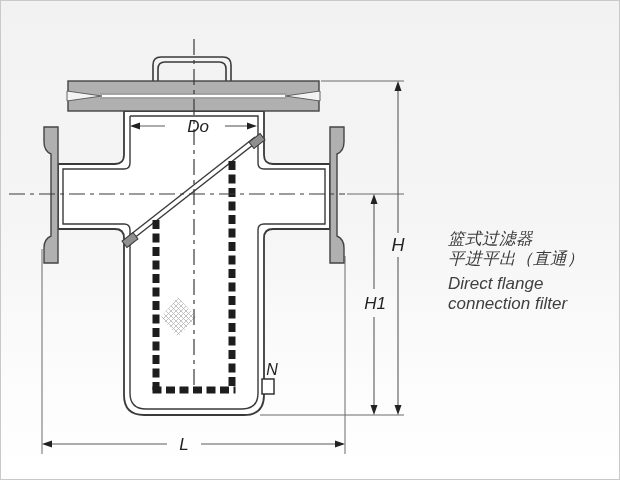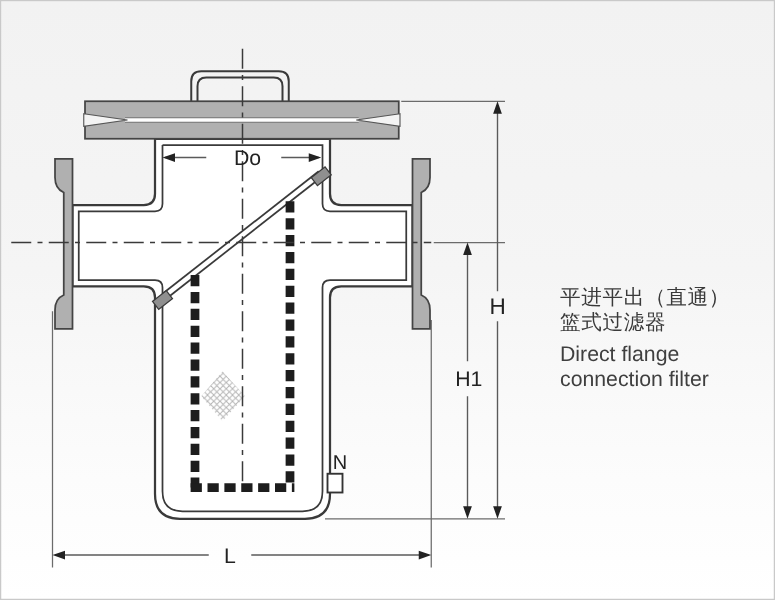--- a/index.html
+++ b/index.html
@@ -4,20 +4,21 @@
 <style>
   html,body{margin:0;padding:0;}
   #stage{
     position:relative;
     width:620px;height:480px;
     box-sizing:border-box;
     border:1px solid #c9c9c9;
     background:linear-gradient(180deg,#f2f2f2 0%,#f5f5f5 45%,#fcfcfc 80%,#ffffff 100%);
     font-family:"Liberation Sans", sans-serif;
     overflow:hidden;
+    font-style:italic;
   }
   svg{position:absolute;left:0;top:0;}
   .outline{fill:#ffffff;stroke:#3a3a3a;stroke-width:1.8;}
   .innerline{fill:none;stroke:#3a3a3a;stroke-width:1.4;}
   .metal{fill:#b0b0b0;stroke:#444;stroke-width:1.4;}
   .handle{fill:none;stroke:#3a3a3a;stroke-width:1.6;}
   .center{stroke:#3a3a3a;stroke-width:1.2;fill:none;stroke-dasharray:16 5 4 5;}
   .ext{stroke:#6b6b6b;stroke-width:1;fill:none;}
   .dim{stroke:#5a5a5a;stroke-width:1.1;fill:none;}
   .arrow{fill:#222;stroke:none;}
@@ -132,17 +133,17 @@
       <line class="dim" x1="200" y1="443" x2="342" y2="443"></line>
       <polygon class="arrow" points="41,443 51,439.5 51,446.5"></polygon>
       <polygon class="arrow" points="344,443 334,439.5 334,446.5"></polygon>
       <text class="dimtext" x="183" y="449">L</text>
     </g>
 
     <text class="dimtext" x="271" y="374" style="font-size:16px">N</text>
   </svg>
 
   <div id="caption">
+    <div class="cn">篮式过滤器</div>
     <div class="cn">平进平出（直通）</div>
-    <div class="cn">篮式过滤器</div>
     <div class="en">Direct flange connection filter</div>
   </div>
 </div>
 
 </body></html>

